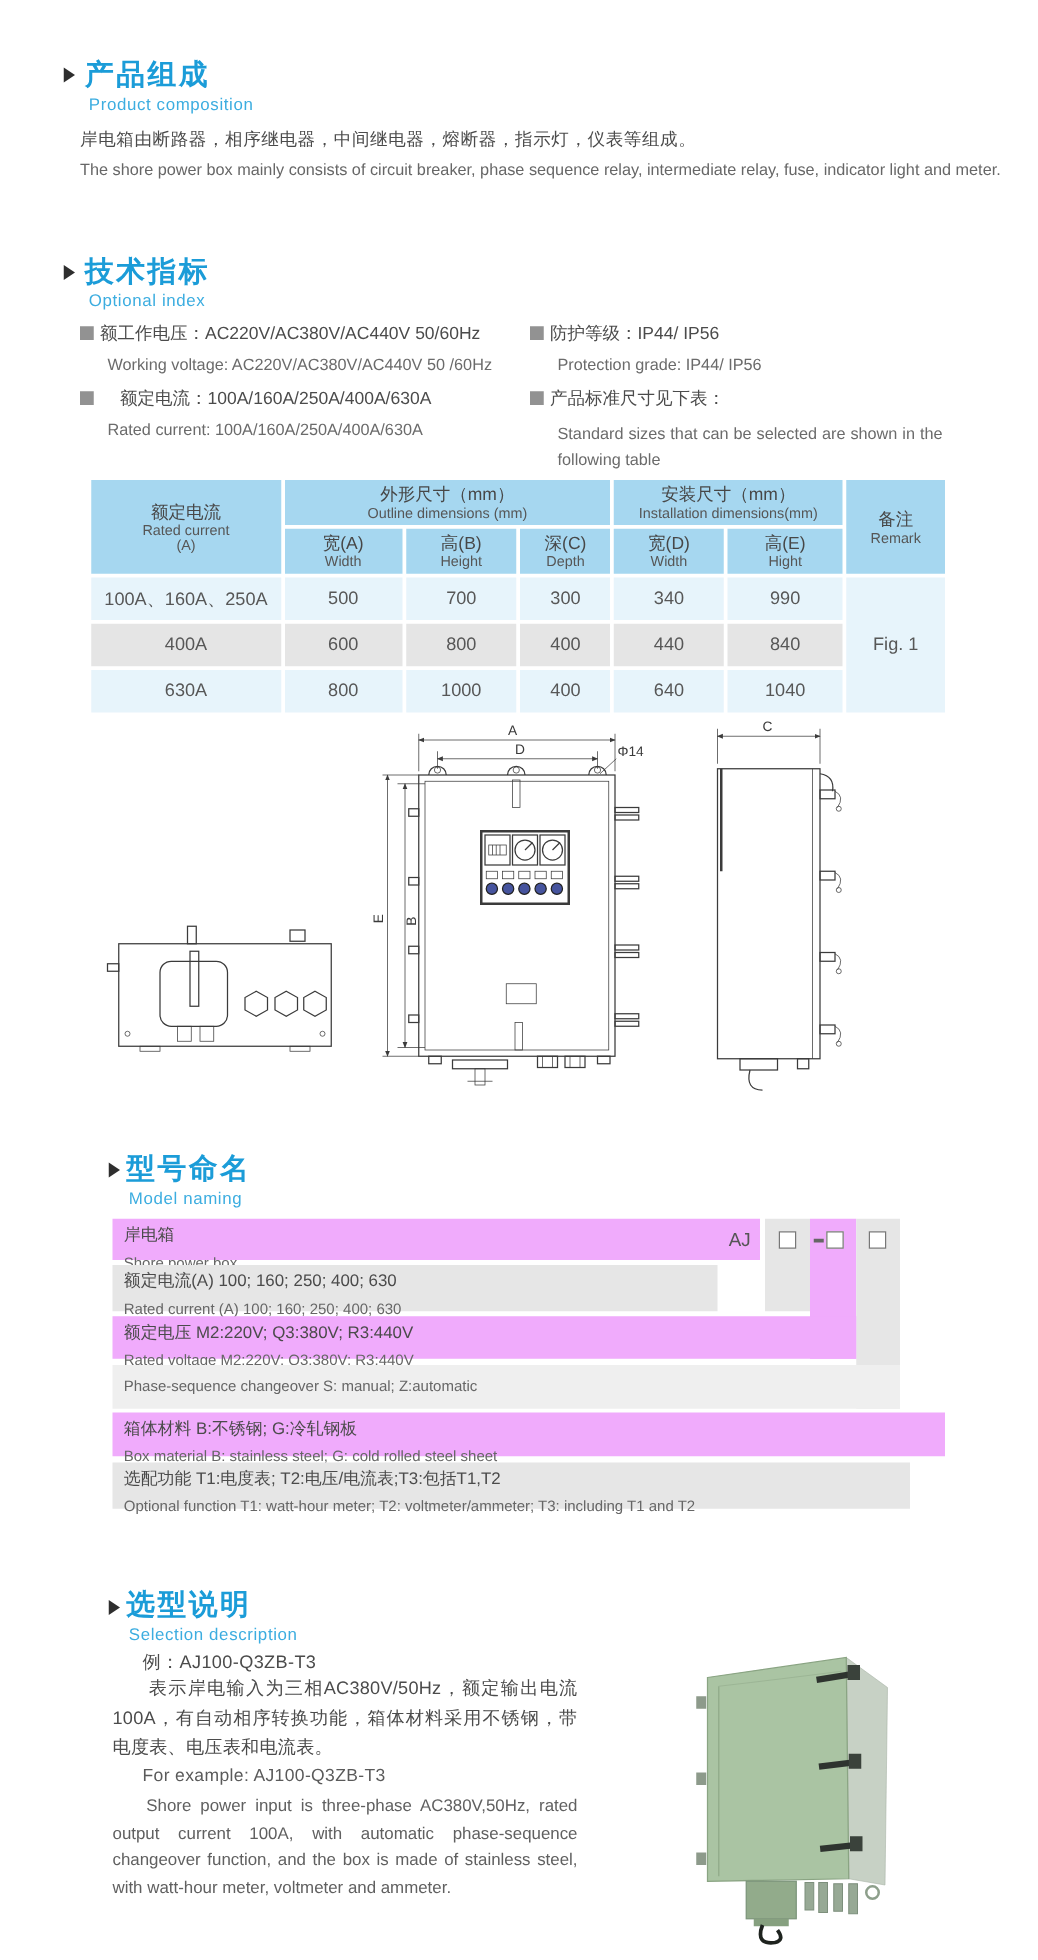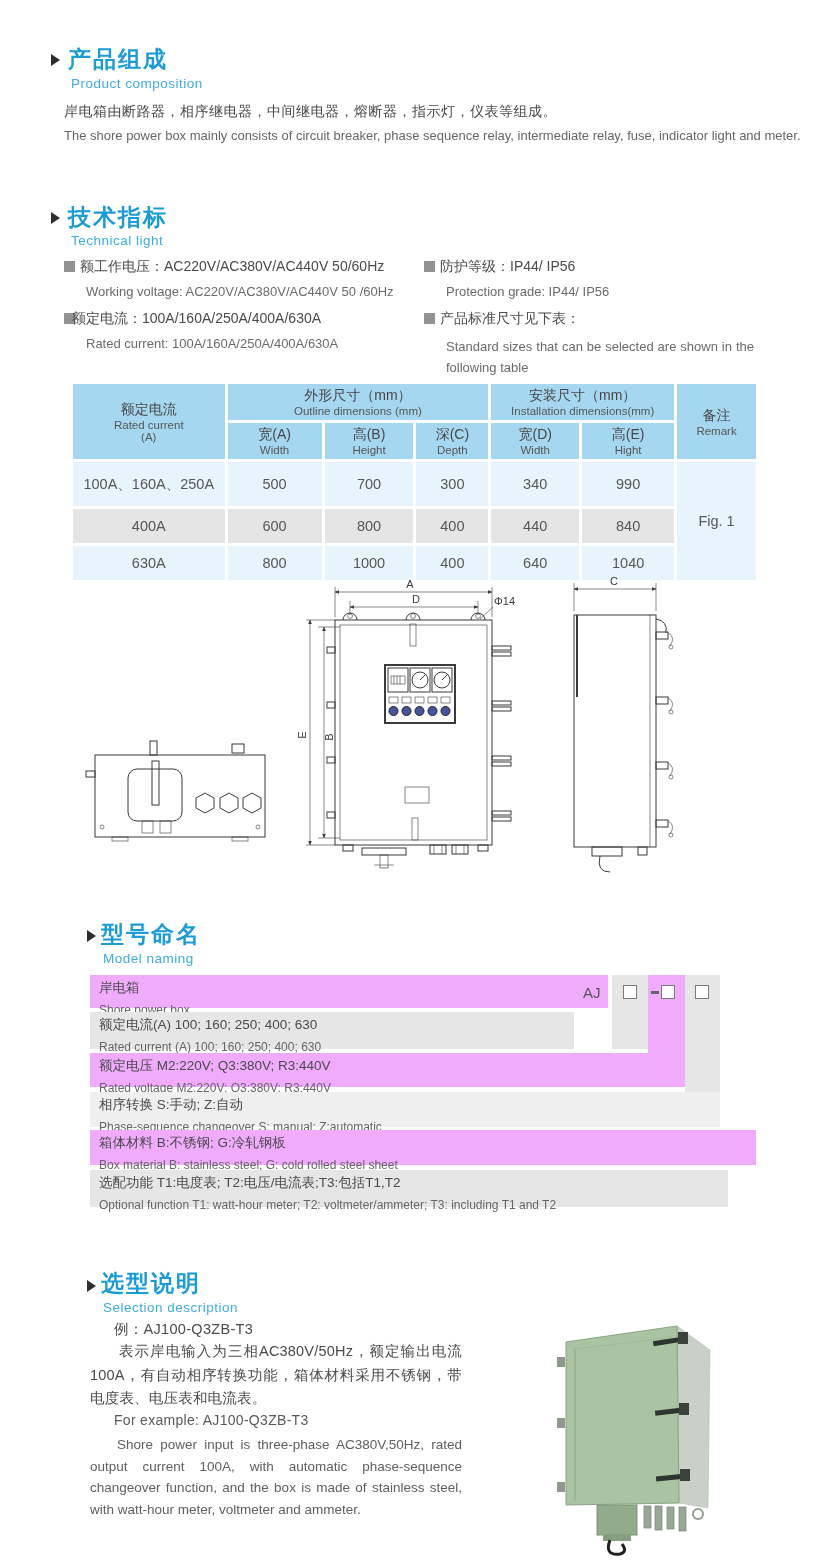--- a/index.html
+++ b/index.html
@@ -54,28 +54,28 @@
     <div class="abs sec-arrow" style="left:51px;top:54px"></div>
     <div class="abs sec-title" style="left:68px;top:44px">产品组成</div>
     <div class="abs sec-sub" style="left:71px;top:76px">Product  composition</div>
     <div class="abs cn-body" style="left:64px;top:103px;width:740px">岸电箱由断路器，相序继电器，中间继电器，熔断器，指示灯，仪表等组成。</div>
     <div class="abs en-body" style="left:64px;top:128px;width:750px">The shore power box mainly consists of circuit breaker, phase sequence relay, intermediate relay, fuse, indicator light and meter.</div>
   </div>
 
   <div>
     <div class="abs sec-arrow" style="left:51px;top:212px"></div>
     <div class="abs sec-title" style="left:68px;top:202px">技术指标</div>
-    <div class="abs sec-sub" style="left:71px;top:233px">Technical light</div>
+    <div class="abs sec-sub" style="left:71px;top:233px">Optional index</div>
 
     <div class="abs bullet" style="left:64px;top:261px"></div>
     <div class="abs spec-cn" style="left:80px;top:258px">额工作电压：AC220V/AC380V/AC440V  50/60Hz</div>
     <div class="abs spec-en" style="left:86px;top:284px">Working voltage: AC220V/AC380V/AC440V 50 /60Hz</div>
 
     <div class="abs bullet" style="left:64px;top:313px"></div>
-    <div class="abs spec-cn" style="left:72px;top:310px">额定电流：100A/160A/250A/400A/630A</div>
+    <div class="abs spec-cn" style="left:96px;top:310px">额定电流：100A/160A/250A/400A/630A</div>
     <div class="abs spec-en" style="left:86px;top:336px">Rated current: 100A/160A/250A/400A/630A</div>
 
     <div class="abs bullet" style="left:424px;top:261px"></div>
     <div class="abs spec-cn" style="left:440px;top:258px">防护等级：IP44/ IP56</div>
     <div class="abs spec-en" style="left:446px;top:284px">Protection grade: IP44/ IP56</div>
 
     <div class="abs bullet" style="left:424px;top:313px"></div>
     <div class="abs spec-cn" style="left:440px;top:310px">产品标准尺寸见下表：</div>
     <div class="abs spec-en just" style="left:446px;top:336px;width:308px;line-height:21px">Standard sizes that can be selected are shown in the following table</div>
   </div>
@@ -125,21 +125,21 @@
           </td>
       <td class="hc">
             <div class="h-cn">宽(D)</div>
             <div class="h-en">Width</div>
           </td>
       <td class="hc">
             <div class="h-cn">高(E)</div>
             <div class="h-en">Hight</div>
           </td>
     </tr>
-    <tr style="height:44px">
+    <tr style="height:34px">
       <td class="c-light cell-v">100A、160A、250A</td>
       <td class="c-light cell-v">500</td>
       <td class="c-light cell-v">700</td>
       <td class="c-light cell-v">300</td>
       <td class="c-light cell-v">340</td>
       <td class="c-light cell-v">990</td>
       <td class="c-light cell-v" rowspan="3">Fig. 1</td>
     </tr>
     <tr style="height:34px">
       <td class="c-mid cell-v">400A</td>
@@ -334,21 +334,20 @@
       </div>
       <div class="nm-row nm-gray" style="left:90px;top:1012px;width:484px;height:37px">
         <div class="nm-cn">额定电流(A)  100; 160; 250; 400; 630</div>
         <div class="nm-en">Rated current (A)  100; 160; 250; 400; 630</div>
       </div>
       <div class="nm-row nm-blue" style="left:90px;top:1053px;width:595px;height:34px">
         <div class="nm-cn">额定电压   M2:220V;  Q3:380V;  R3:440V</div>
         <div class="nm-en">Rated voltage  M2:220V;  Q3:380V;  R3:440V</div>
       </div>
       <div class="nm-row nm-gray" style="left:90px;top:1092px;width:630px;height:35px;background:#efefef">
-        <div class="nm-cn">相序转换  S:手动; Z:自动</div>
         <div class="nm-en">Phase-sequence changeover  S: manual;  Z:automatic</div>
       </div>
       <div class="nm-row nm-blue" style="left:90px;top:1130px;width:666px;height:35px">
         <div class="nm-cn">箱体材料    B:不锈钢;  G:冷轧钢板</div>
         <div class="nm-en">Box material   B: stainless steel; G: cold rolled steel sheet</div>
       </div>
       <div class="nm-row nm-gray" style="left:90px;top:1170px;width:638px;height:37px">
         <div class="nm-cn">选配功能    T1:电度表;  T2:电压/电流表;T3:包括T1,T2</div>
         <div class="nm-en">Optional function  T1: watt-hour meter; T2: voltmeter/ammeter; T3: including T1 and T2</div>
       </div>

